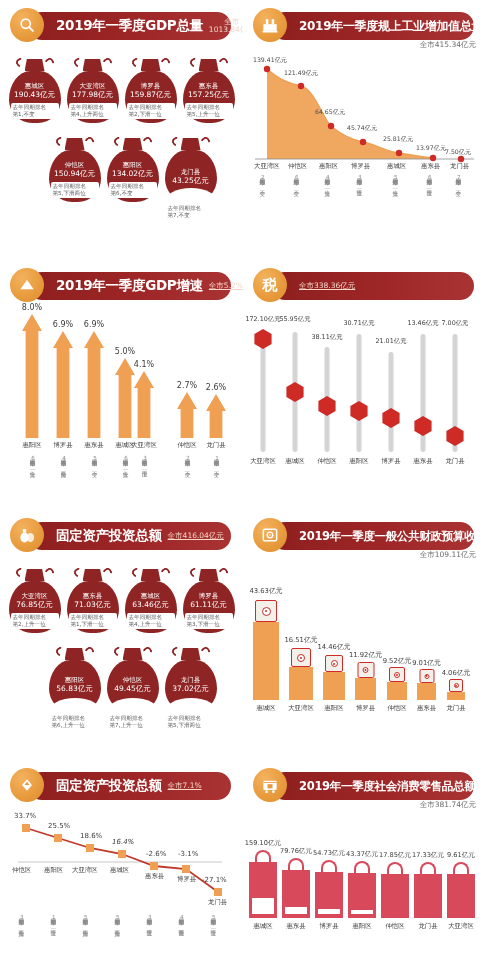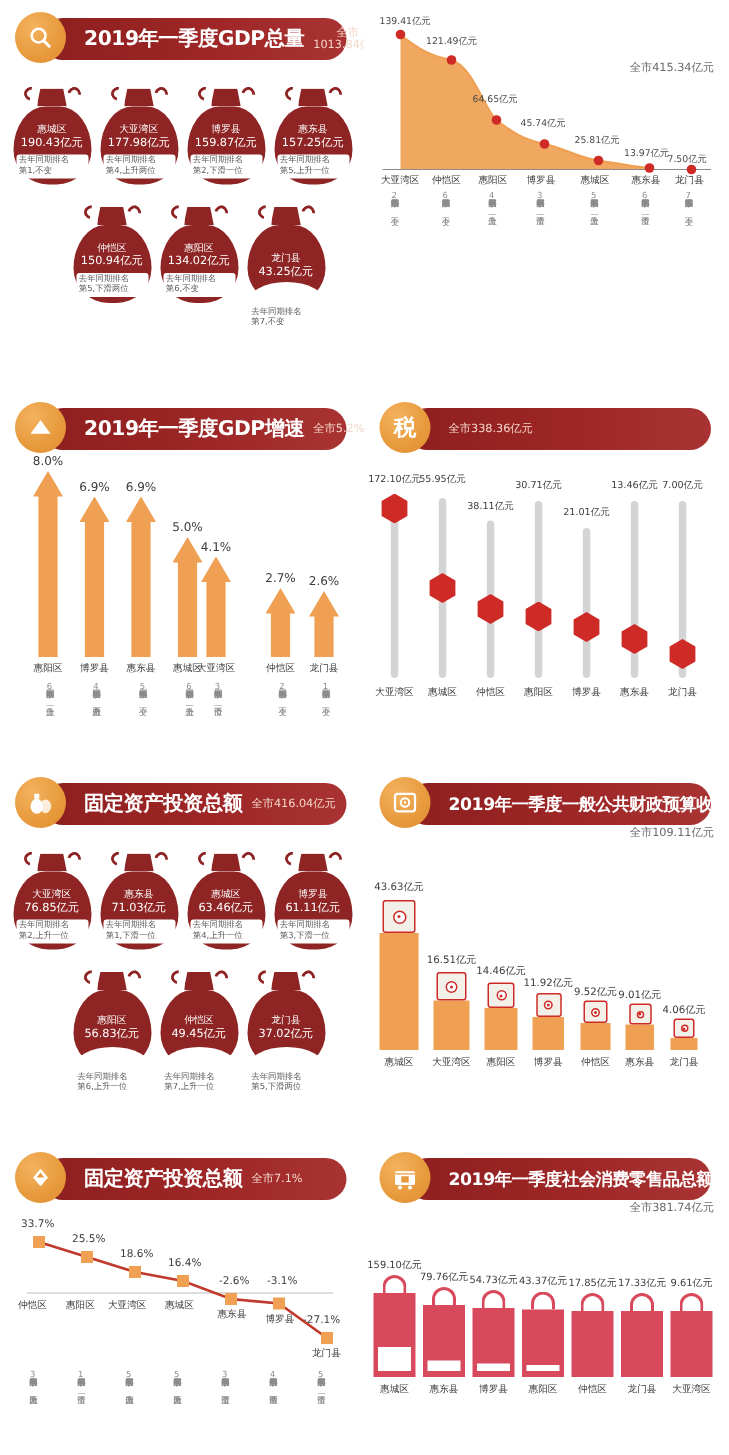--- a/index.html
+++ b/index.html
@@ -15,21 +15,21 @@
 
   
   .hdr { position:relative; height:38px; margin:8px 10px 0 10px; }
   .hdr .pill {
     position:absolute; left:18px; top:4px; right:2px; height:28px;
     background: linear-gradient(90deg,#8E1F1F 0%, #9E2626 55%, #A93333 100%);
     border-radius: 14px;
     display:flex; align-items:center; padding-left:28px; gap:6px;
   }
   .hdr .ttl { color:#ffffff; font-size:13.5px; font-weight:bold; letter-spacing:-0.3px; white-space:nowrap; }
-  .hdr .sub { color:#F3D7C9; font-size:7.5px; white-space:nowrap; line-height:1.1; }
+  .hdr .sub { color:#F3D7C9; font-size:7.5px; white-space:nowrap; line-height:1.1;text-decoration:underline; }
   .hdr .sub2 { color:#F3D7C9; font-size:7.5px; white-space:nowrap; text-align:center; line-height:1.05; }
   .hdr .badge {
     position:absolute; left:0; top:0; width:34px; height:34px; border-radius:50%;
     background: radial-gradient(circle at 35% 30%, #F4B25E 0%, #E79A3C 60%, #DE8C2E 100%);
     display:flex; align-items:center; justify-content:center; z-index:3;
     color:#fff;
   }
   .badge svg { display:block; }
   .sub-right { position:absolute; right:10px; top:40px; font-size:7.5px; color:#6b6b6b; }
 
@@ -273,20 +273,33 @@
           <div class="rk-out">
             <div>去年同期排名</div>
             <div>第7,不变</div>
           </div>
         </div>
       </div>
     </div>
   </div>
 
   <div class="panel">
+    <div class="hdr">
+      <div class="badge">
+        <svg width="20" height="20" viewBox="0 0 24 24">
+            <rect x="4" y="11" width="16" height="8" fill="#fff"></rect>
+            <rect x="7" y="5" width="3" height="6" fill="#fff"></rect>
+            <rect x="14" y="5" width="3" height="6" fill="#fff"></rect>
+            <rect x="3" y="19" width="18" height="2" fill="#fff"></rect>
+          </svg>
+      </div>
+      <div class="pill">
+        <span class="ttl" style="font-size:12px;">2019年一季度规上工业增加值总量</span>
+      </div>
+    </div>
     <div class="sub-right">全市415.34亿元</div>
 
     <div class="areawrap">
       <svg width="223" height="110" viewBox="0 0 223 110">
         <path d="M14,13 C28,25 38,28 48,30 C62,34 70,63 78,70 C88,78 96,83 110,86 C124,89 132,95 146,97 C160,99 168,101 180,102 L180,102 L180,103 L14,103 Z" fill="#EFA052" opacity="0.92"></path>
         <path d="M14,13 C28,25 38,28 48,30 C62,34 70,63 78,70 C88,78 96,83 110,86 C124,89 132,95 146,97 C160,99 168,101 180,102" fill="none" stroke="#EFA052" stroke-width="1.4"></path>
         <line x1="2" y1="103" x2="221" y2="103" stroke="#8a8a8a" stroke-width="0.8"></line>
         <circle cx="14" cy="13" r="3.2" fill="#CE2B26"></circle>
         <circle cx="48" cy="30" r="3.2" fill="#CE2B26"></circle>
         <circle cx="78" cy="70" r="3.2" fill="#CE2B26"></circle>
@@ -667,21 +680,21 @@
       <span class="sq" style="left:48px;  top:18px;"></span>
       <span class="sq" style="left:80px;  top:28px;"></span>
       <span class="sq" style="left:112px; top:34px;"></span>
       <span class="sq" style="left:144px; top:46px;"></span>
       <span class="sq" style="left:176px; top:49px;"></span>
       <span class="sq" style="left:208px; top:72px;"></span>
 
       <span class="lnval" style="left:8px;   top:-4px;">33.7%</span>
       <span class="lnval" style="left:42px;  top:6px;">25.5%</span>
       <span class="lnval" style="left:74px;  top:16px;">18.6%</span>
-      <span class="lnval" style="left:106px; top:22px;">16.4%</span>
+      <span class="lnval" style="left:106px; top:22px;font-style:italic;">16.4%</span>
       <span class="lnval" style="left:140px; top:34px;">-2.6%</span>
       <span class="lnval" style="left:172px; top:34px;">-3.1%</span>
       <span class="lnval" style="left:196px; top:60px;">-27.1%</span>
 
       <span class="lncat" style="left:6px;   top:50px;">仲恺区</span>
       <span class="lncat" style="left:38px;  top:50px;">惠阳区</span>
       <span class="lncat" style="left:66px;  top:50px;">大亚湾区</span>
       <span class="lncat" style="left:104px; top:50px;">惠城区</span>
       <span class="lncat" style="left:139px; top:56px;">惠东县</span>
       <span class="lncat" style="left:171px; top:59px;">博罗县</span>

